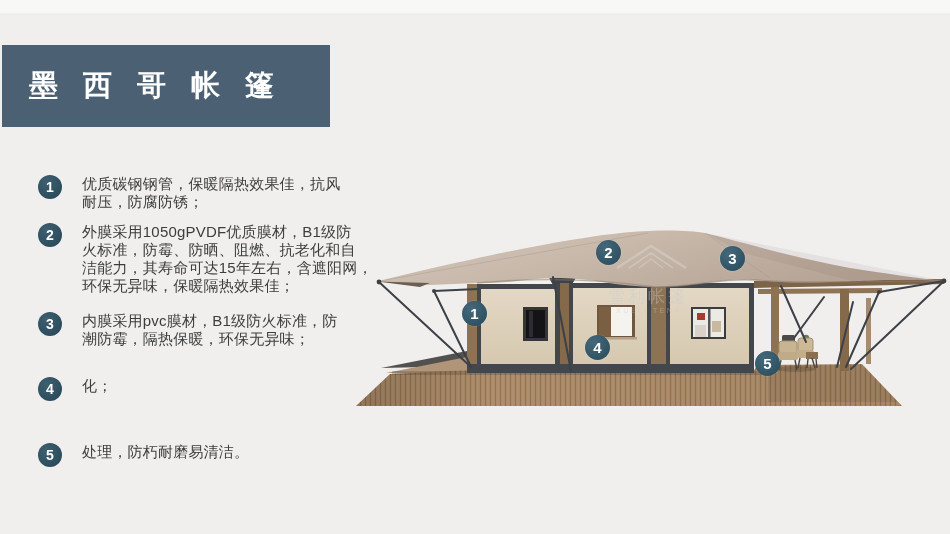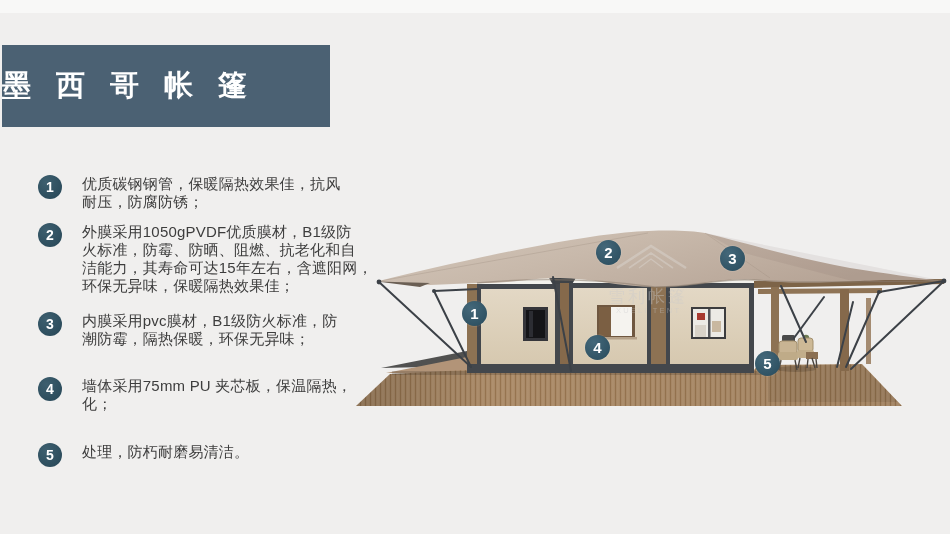--- a/index.html
+++ b/index.html
@@ -4,21 +4,21 @@
 <style>
   html,body{margin:0;padding:0;}
   body{
     width:950px;height:534px;position:relative;overflow:hidden;
     background:#f0efee;
     font-family:"Liberation Sans","DejaVu Sans",sans-serif;
   }
   .top-strip{position:absolute;left:0;top:0;width:950px;height:13px;background:#f8f8f7;}
   .banner{
     position:absolute;left:2px;top:45px;width:328px;height:82px;
-    background:#4b6173;display:flex;align-items:center;box-sizing:border-box;
+    background:#4b6173;display:flex;align-items:center;box-sizing:border-box;padding-left:27px;
   }
   .banner h1{
     margin:0;color:#ffffff;font-size:29px;font-weight:bold;letter-spacing:25px;white-space:nowrap;
   }
   .feature{position:absolute;left:38px;display:flex;align-items:flex-start;}
   .fnum{
     flex:none;width:24px;height:24px;border-radius:50%;margin-right:20px;
     background:radial-gradient(circle at 35% 30%, #3d5f6f 0%, #2c4c5c 75%);
     color:#fff;font-size:14px;font-weight:bold;
     display:flex;align-items:center;justify-content:center;
@@ -69,21 +69,20 @@
       <div class="fnum">3</div>
       <div class="ftext">
         <div>内膜采用pvc膜材，B1级防火标准，防</div>
         <div>潮防霉，隔热保暖，环保无异味；</div>
       </div>
     </div>
 
     <div class="feature" style="top:377px">
       <div class="fnum">4</div>
       <div class="ftext">
-        <div>墙体采用75mm PU 夹芯板，保温隔热，</div>
         <div>化；</div>
       </div>
     </div>
 
     <div class="feature" style="top:443px">
       <div class="fnum">5</div>
       <div class="ftext">
         <div>处理，防朽耐磨易清洁。</div>
       </div>
     </div>

